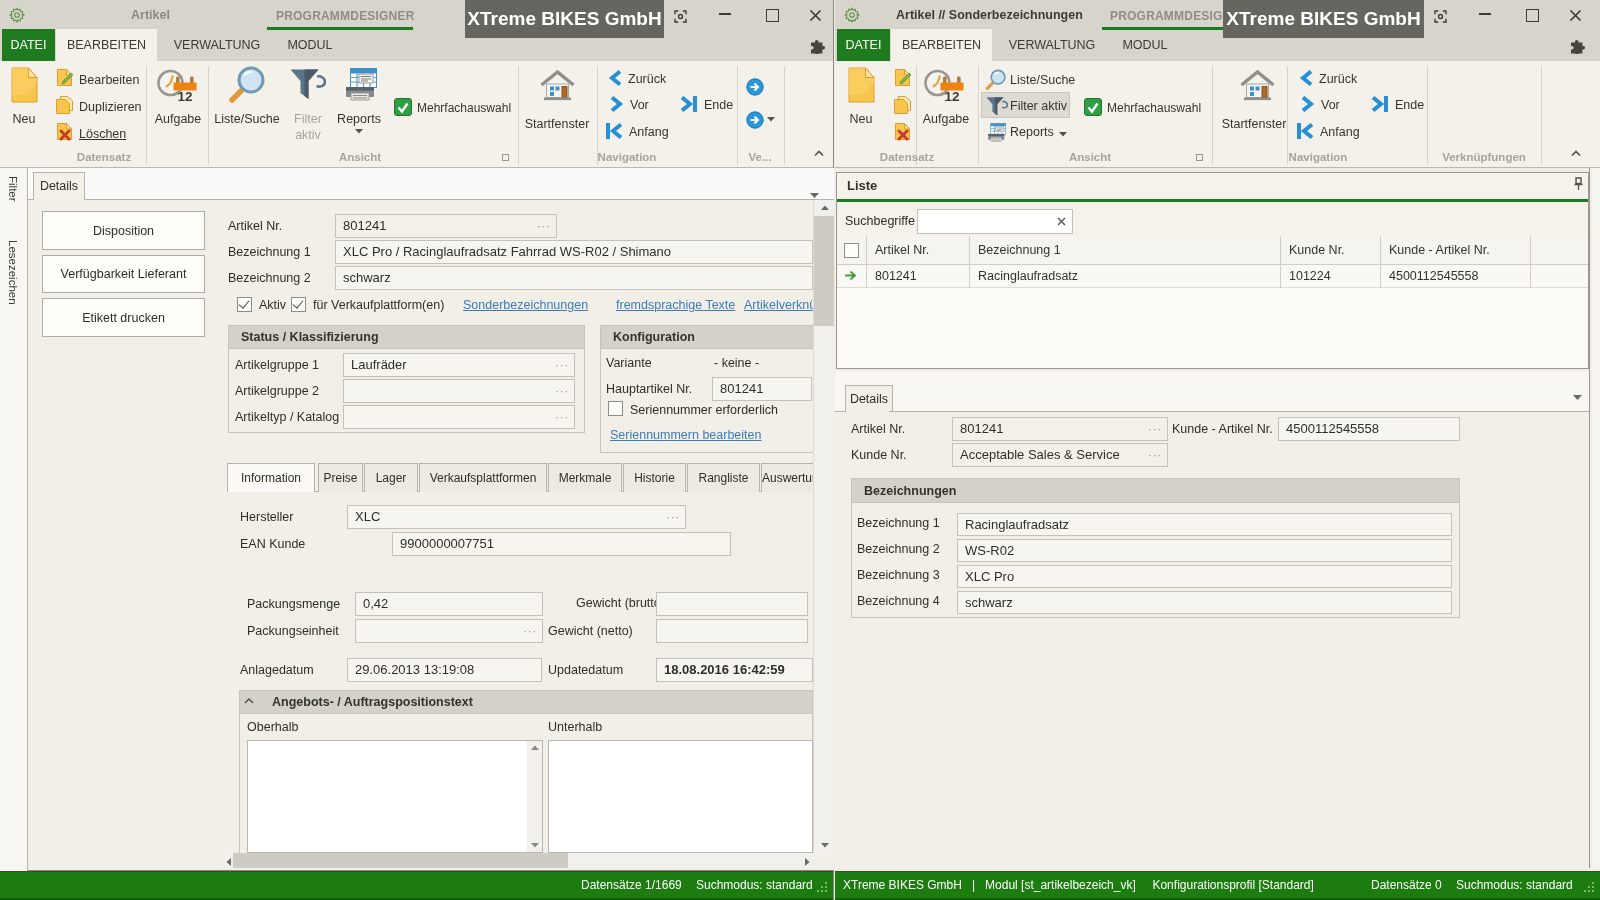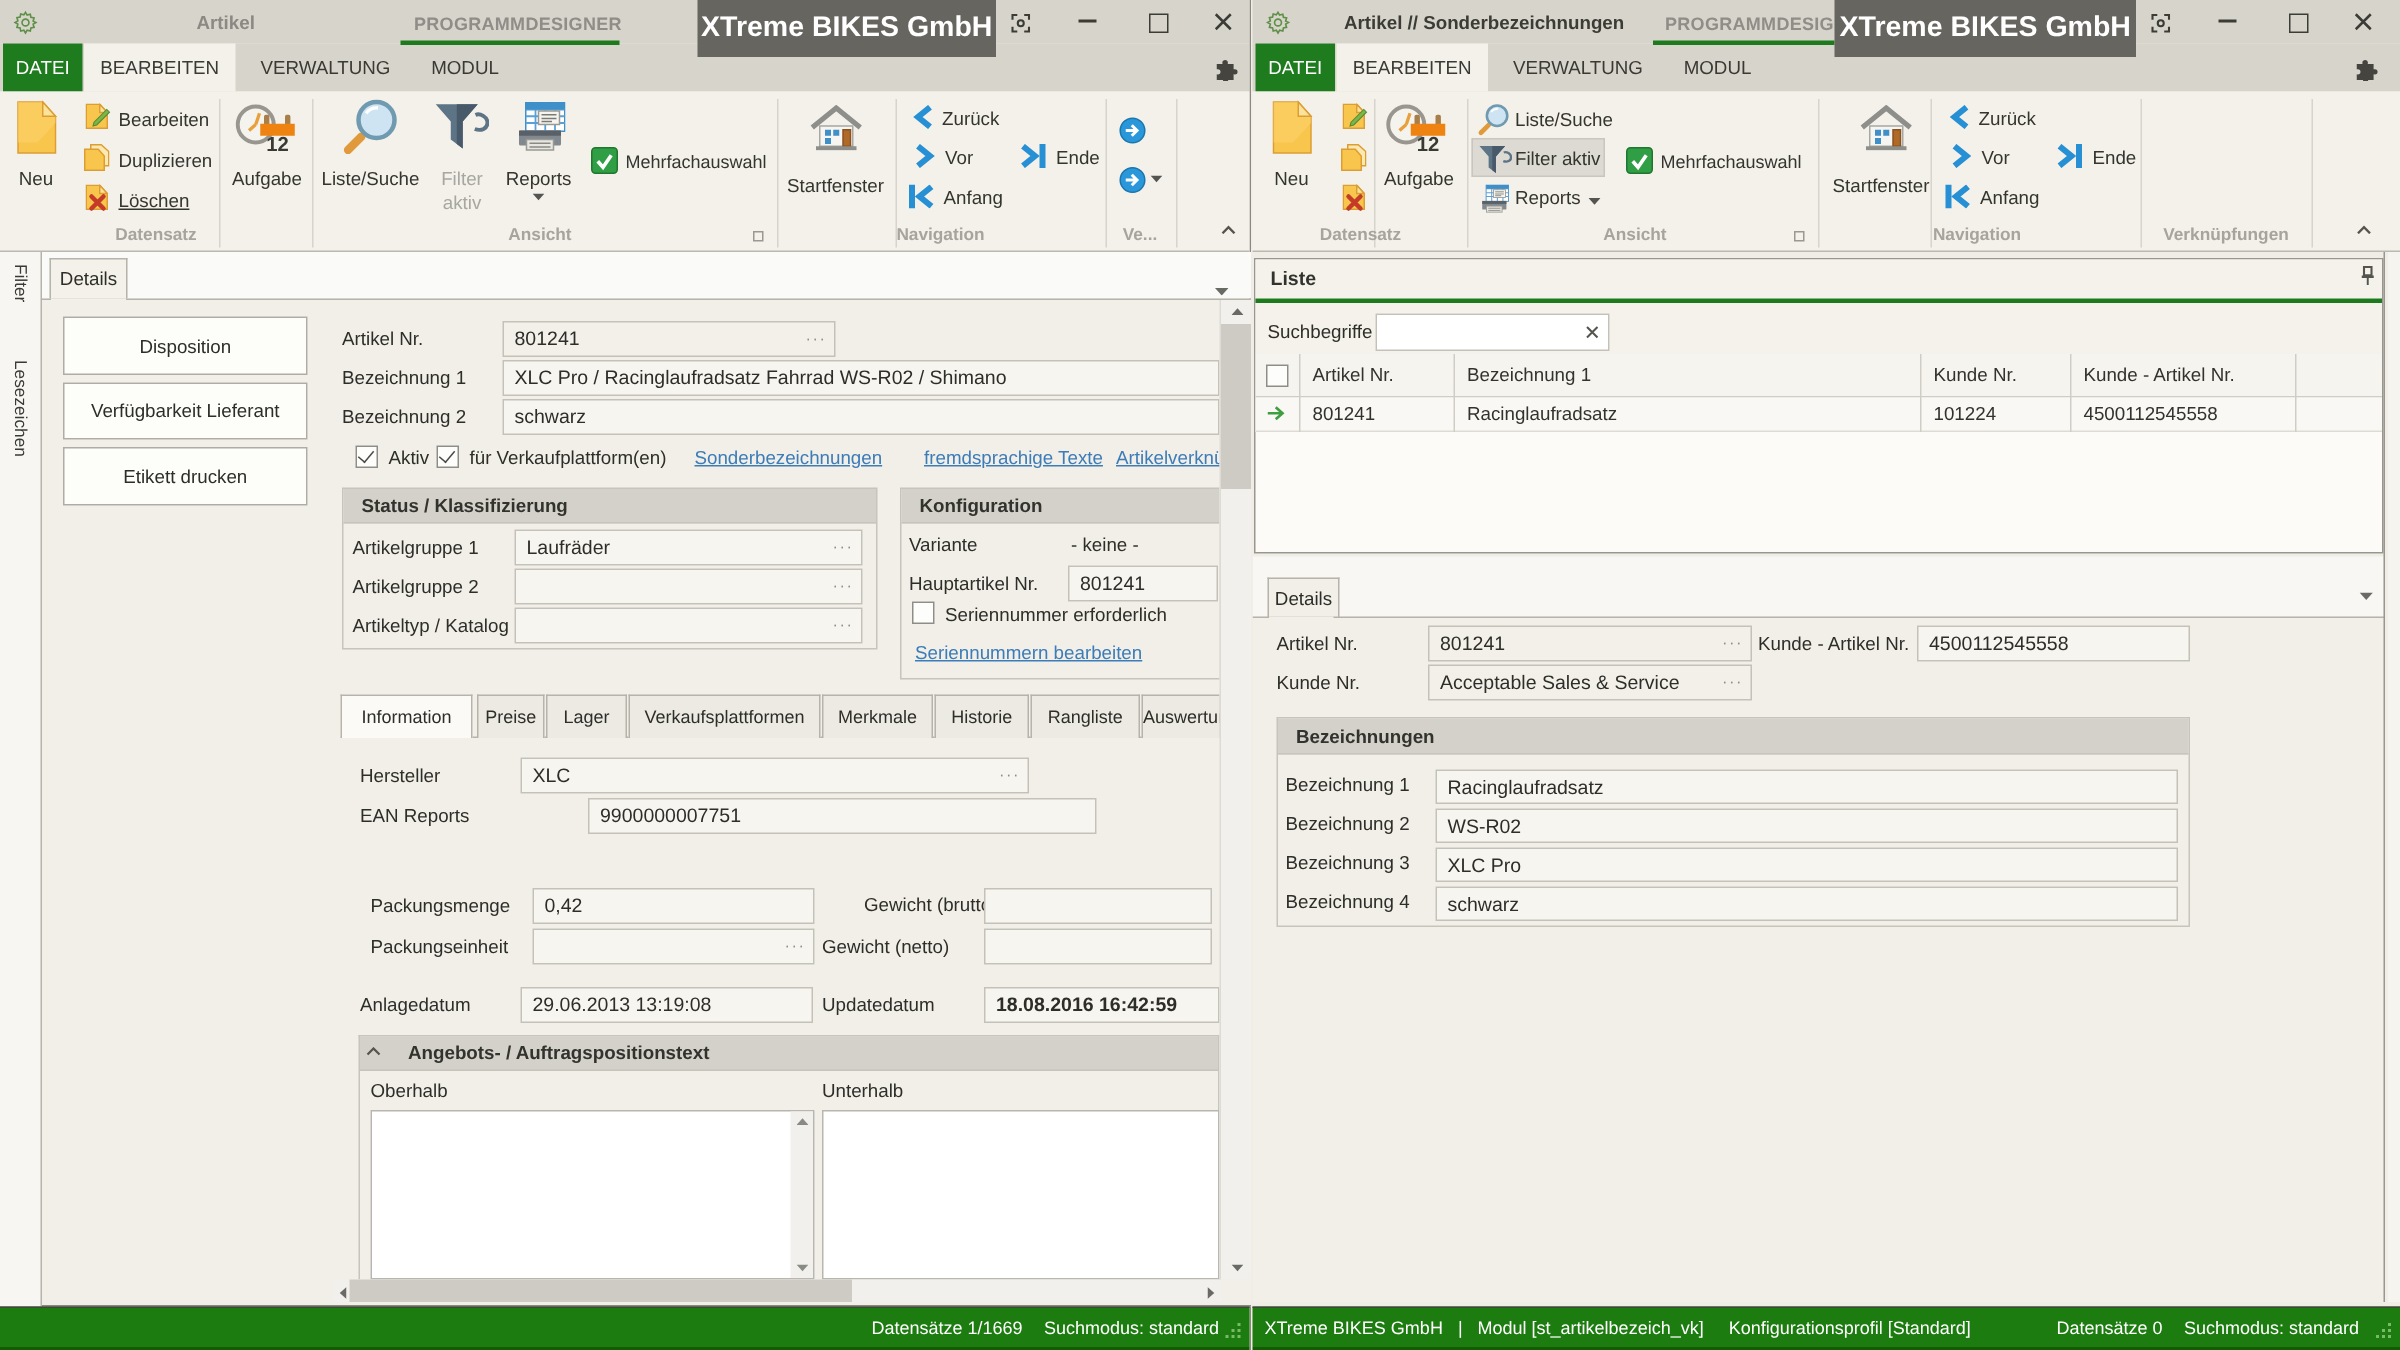--- a/index.html
+++ b/index.html
@@ -260,21 +260,21 @@
       <div class="ftab active" style="left:199px;top:263px;width:88px;z-index:3;">Information</div>
       <div class="ftab" style="left:290px;top:263px;width:45px;overflow:hidden;">Preise</div>
       <div class="ftab" style="left:336px;top:263px;width:54px;overflow:hidden;">Lager</div>
       <div class="ftab" style="left:391px;top:263px;width:128px;overflow:hidden;">Verkaufsplattformen</div>
       <div class="ftab" style="left:520px;top:263px;width:74px;overflow:hidden;">Merkmale</div>
       <div class="ftab" style="left:595px;top:263px;width:63px;overflow:hidden;">Historie</div>
       <div class="ftab" style="left:659px;top:263px;width:73px;overflow:hidden;">Rangliste</div>
       <div class="ftab" style="left:733px;top:263px;width:53px;overflow:hidden;">Auswertungen</div>
       <div class="abs lbl" style="left:212px;top:310px;">Hersteller</div>
       <div class="inp" style="left:319px;top:305px;width:339px;height:24px;font-size:13px;">XLC<span class="dots">···</span></div>
-      <div class="abs lbl" style="left:212px;top:337px;">EAN Reports</div>
+      <div class="abs lbl" style="left:212px;top:337px;">EAN Kunde</div>
       <div class="inp" style="left:319px;top:332px;width:339px;height:24px;font-size:13px;margin-left:45px;">9900000007751</div>
       <div class="abs lbl" style="left:219px;top:397px;">Packungsmenge</div>
       <div class="inp" style="left:327px;top:392px;width:188px;height:24px;font-size:13px;">0,42</div>
       <div class="abs lbl" style="left:520px;top:396px;margin-left:28px;">Gewicht (brutto)</div>
       <div class="inp" style="left:628px;top:392px;width:152px;height:24px;font-size:13px;"></div>
       <div class="abs lbl" style="left:219px;top:424px;">Packungseinheit</div>
       <div class="inp" style="left:327px;top:419px;width:188px;height:24px;font-size:13px;">
         <span class="dots">···</span>
       </div>
       <div class="abs lbl" style="left:520px;top:424px;">Gewicht (netto)</div>

